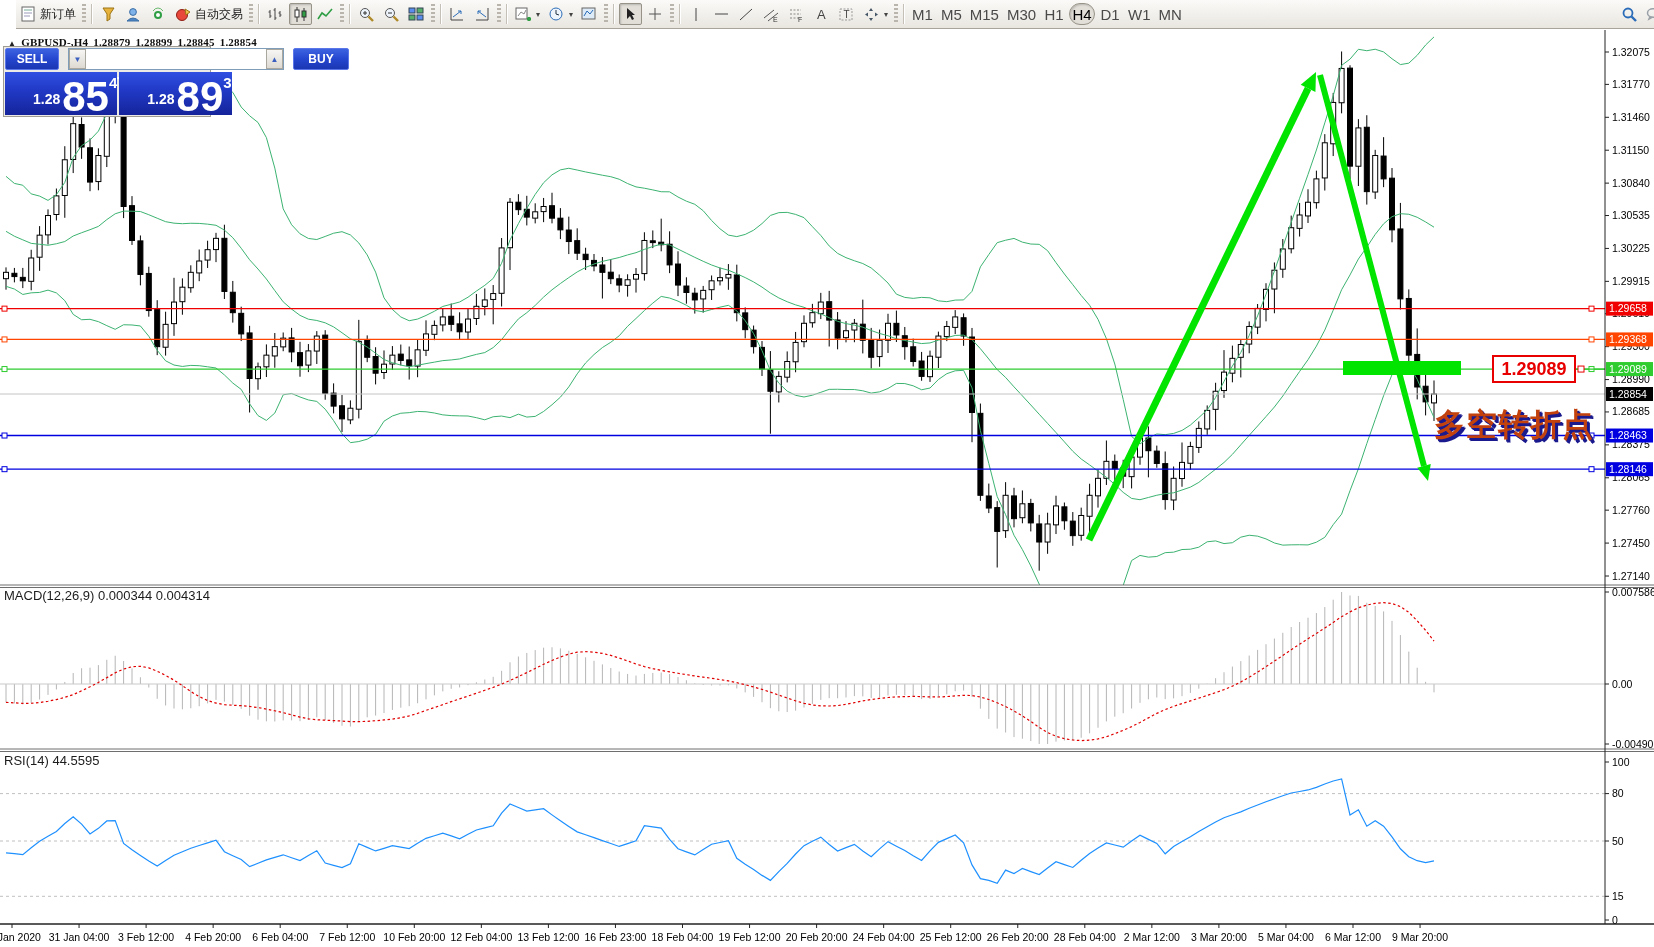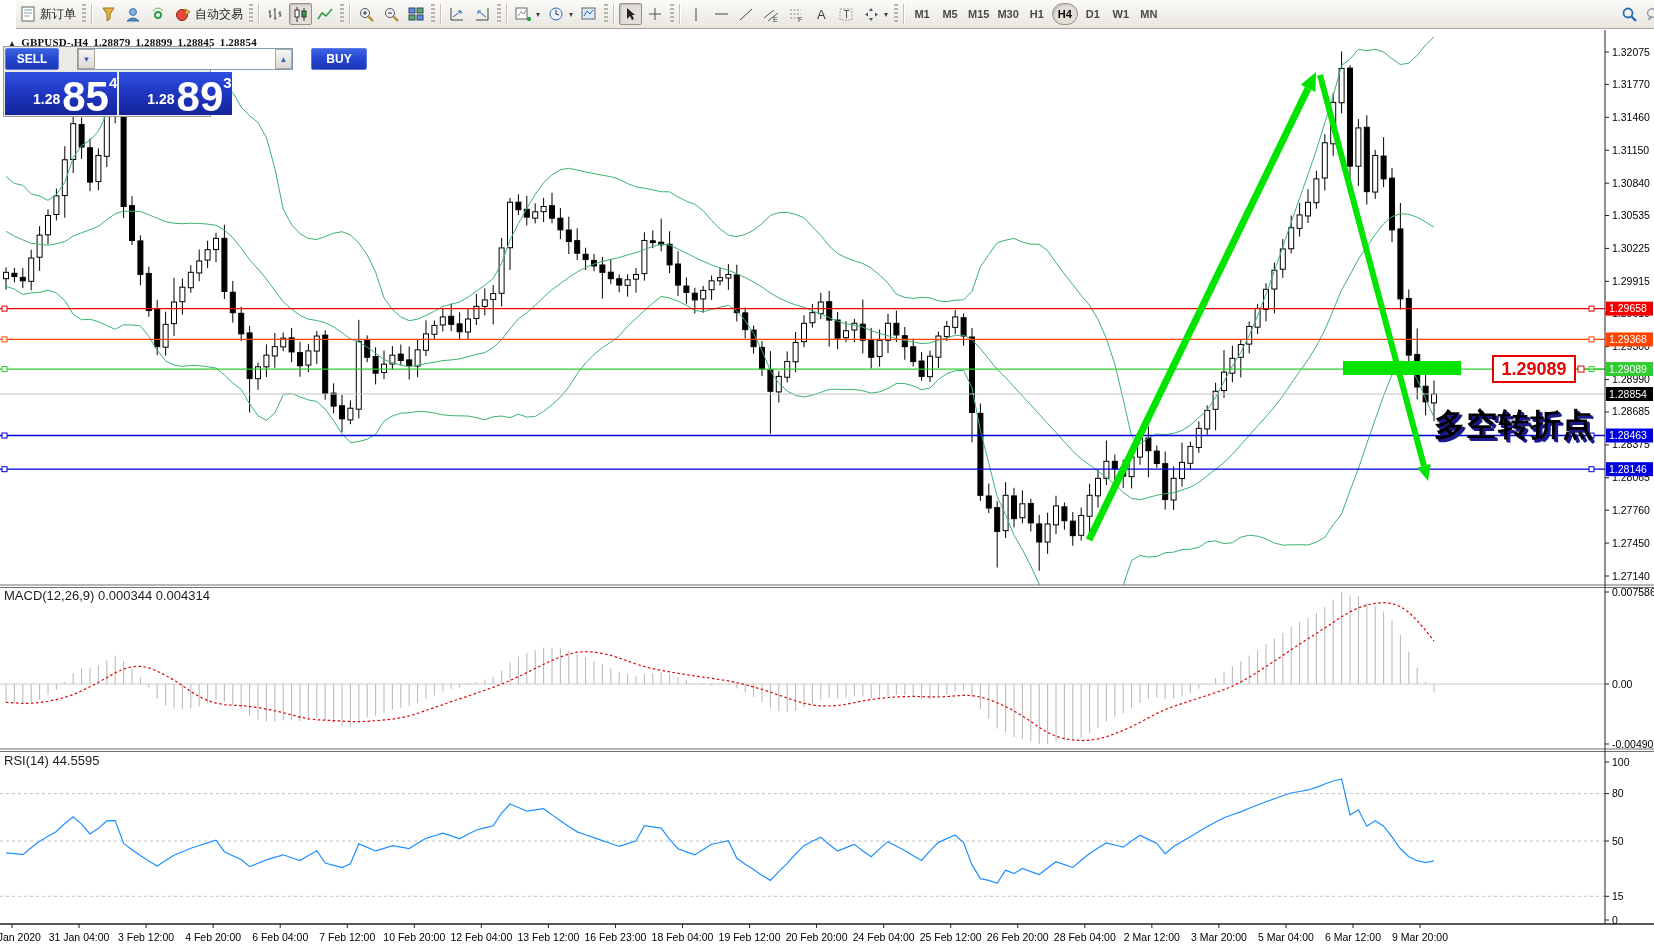--- a/index.html
+++ b/index.html
@@ -12,51 +12,51 @@
   .tb-btn{display:inline-flex;align-items:center;gap:3px;height:22px;min-width:22px;
     padding:0 2px;margin:0 1px;border:1px solid transparent;border-radius:2px;
     font-size:12px;color:#222;cursor:default;box-sizing:border-box;}
   .tb-btn.pressed{background:#e2dfd9;border:1px solid #979388;box-shadow:inset 1px 1px 2px rgba(0,0,0,.18);}
   .tb-btn svg{display:block;}
   .tb-label{font-size:12px;color:#1a1a1a;white-space:nowrap;}
   .tb-sep{width:1px;height:20px;background:#c4c0b8;border-right:1px solid #fff;margin:0 3px;}
   .tb-grip{width:4px;height:20px;margin:0 2px;
     background:repeating-linear-gradient(180deg,#b9b5ad 0 2px,transparent 2px 4px);}
   .tb-dd{font-size:8px;color:#444;margin-left:1px;}
-  .tf-btn{font-size:11px;font-weight:bold;color:#4a4a4a;min-width:26px;justify-content:center;}
+  .tf-btn{font-size:15px;font-weight:normal;color:#4a4a4a;min-width:26px;justify-content:center;}
   .tf-btn.pressed{color:#000;border-radius:11px;}
   .tb-right{margin-left:auto;display:flex;align-items:center;}
   
   #symbol-bar{position:absolute;left:8px;top:36px;font-size:11px;font-weight:600;color:#0d0d0d;
     z-index:20;letter-spacing:.2px;font-family:Liberation Serif, serif;}
   #symbol-bar span{margin-right:5px;}
   #collapse{font-size:8px;color:#222;margin-right:3px;}
   
   #trade-panel{position:absolute;left:3px;top:46px;width:208px;z-index:25;
     background:#eceae6;border:1px solid #9f9c94;padding:1px;box-sizing:border-box;}
-  .tp-row{display:flex;height:22px;gap:18px;}
+  .tp-row{display:flex;height:22px;gap:9px;}
   .tp-btn{flex:0 0 52px;border:1px solid #5a76e8;border-radius:2px;color:#fff;font-size:12px;
     font-weight:bold;background:linear-gradient(180deg,#3d63e0 0%,#2446cf 50%,#1b37b2 100%);
     display:flex;align-items:center;justify-content:center;cursor:pointer;}
   .vol-wrap{flex:1;display:flex;border:1px solid #7f9db9;background:#fff;}
   .vol-spin{width:15px;border:1px solid #aaa79f;background:linear-gradient(180deg,#f7f6f4,#ddd9d2);
     font-size:8px;color:#3b5fc0;display:flex;align-items:center;justify-content:center;cursor:pointer;}
   #volume-input{flex:1;border:0;outline:0;text-align:center;font-size:13px;font-family:"Liberation Sans",sans-serif;color:#111;min-width:0;margin-top:28px;}
   .tp-prices{display:flex;margin-top:2px;gap:2px;}
   .price-box{flex:1;height:43px;color:#fff;position:relative;
     background:linear-gradient(180deg,#3050e2 0%,#2038c4 45%,#15249b 100%);
     display:flex;align-items:flex-end;justify-content:center;padding-bottom:3px;box-sizing:border-box;}
   .pb-small{font-size:14px;font-weight:bold;margin-right:2px;line-height:26px;margin-left:28px;}
   .pb-big{font-size:42px;font-weight:bold;line-height:30px;}
   .pb-sup{font-size:15px;font-weight:bold;align-self:flex-start;margin-top:2px;}
   
   .panel-label{position:absolute;font-size:13px;color:#1c1c1c;z-index:18;}
   
   #cn-note{position:absolute;left:1434px;top:404px;width:200px;font-size:31px;font-weight:bold;
-    color:#000000;text-shadow:2px 2px 0 #1a1a8e, 3px 3px 0 #1a1a8e;letter-spacing:1px;z-index:22;
+    color:#c2410c;text-shadow:2px 2px 0 #1a1a8e, 3px 3px 0 #1a1a8e;letter-spacing:1px;z-index:22;
     font-family:"Liberation Sans",sans-serif;white-space:nowrap;}
   
   #price-callout{position:absolute;left:1492px;top:355px;width:80px;height:24px;background:#fff;
     border:2px solid #e80000;color:#e80000;font-size:18px;font-weight:bold;display:flex;
     align-items:center;justify-content:center;z-index:22;}
   svg text{font-family:"Liberation Sans",sans-serif;}
 </style>
 </head>
 <body>
 

